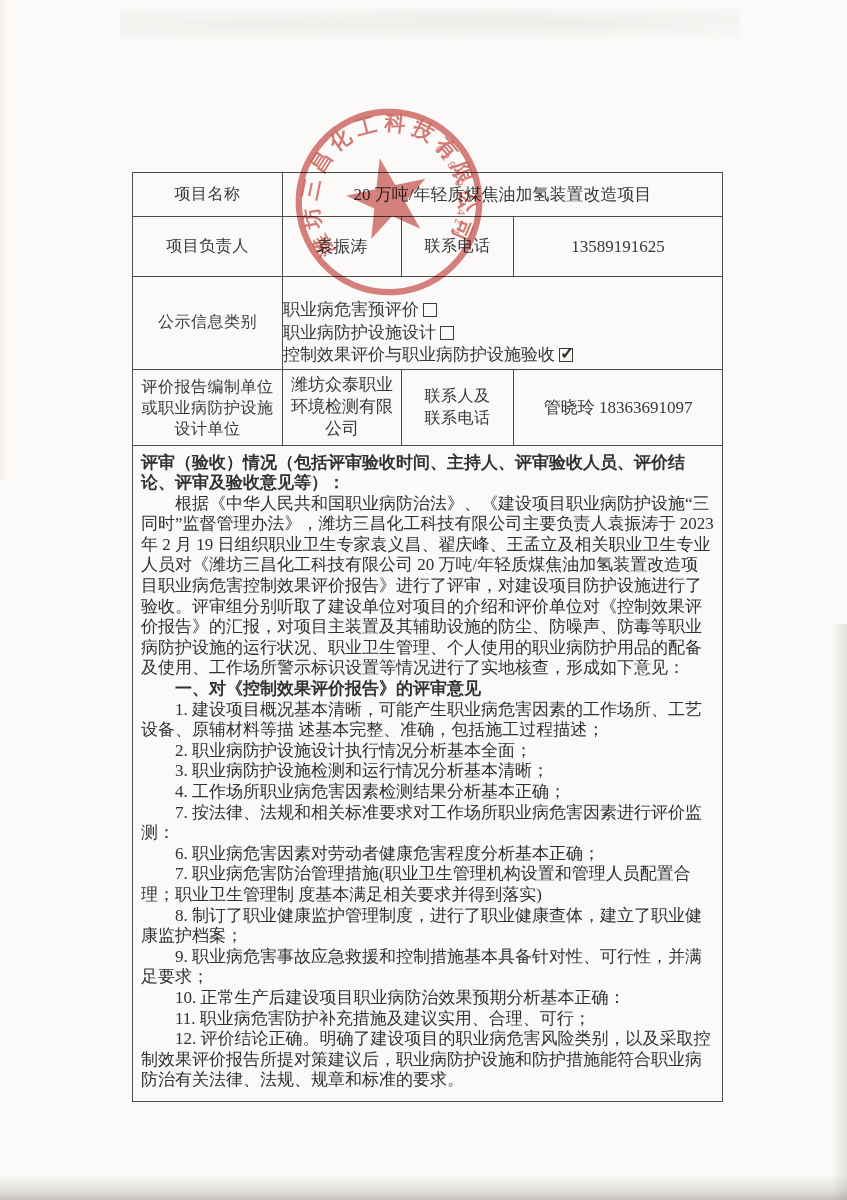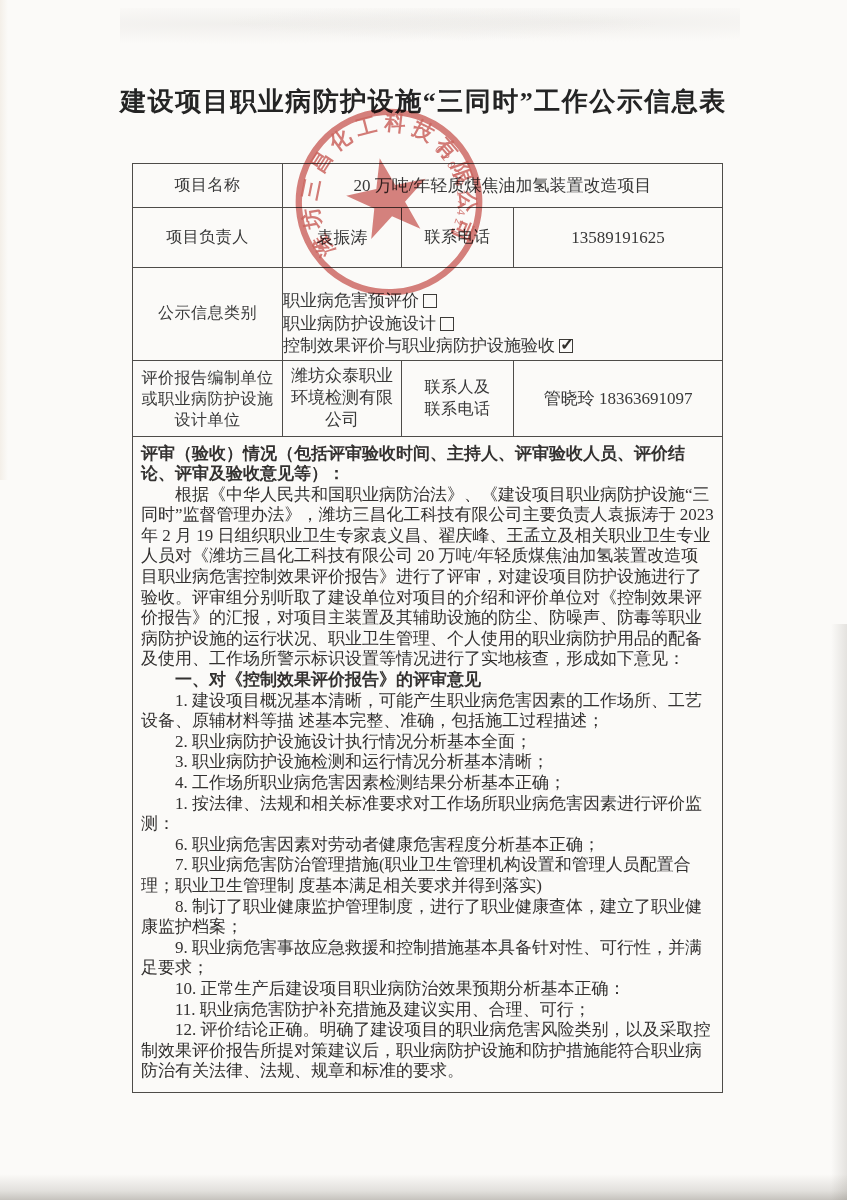--- a/index.html
+++ b/index.html
@@ -29,21 +29,21 @@
     text-align:center; font-size:26px; font-weight:700;
     letter-spacing:1.5px; color:#242424;
   }
 
   
   .stamp { position:absolute; left:292px; top:105px; width:194px; height:194px;
     mix-blend-mode:multiply; opacity:.88; transform:rotate(-4deg); pointer-events:none; }
 
   
   table.info {
-    position:absolute; left:132px; top:163px; width:590px;
+    position:absolute; left:132px; top:172px; width:590px;
     border-collapse:collapse; table-layout:fixed;
   }
   table.info td { border:1.6px solid #4e4c49; vertical-align:middle; }
   td.label { text-align:center; font-size:16px; letter-spacing:.5px; padding:2px; }
   td.val { font-size:17px; padding:2px 0; }
   td.center { text-align:center; }
   .tr1{height:44px} .tr2{height:42px} .tr3{height:35px}
   .tr4{height:60px} .tr5{height:68px} .tr6{height:76px}
   .eval-label { font-size:15.5px; line-height:21px; }
   .unit-cell { font-size:16px; padding:2px; line-height:22px; }
@@ -65,21 +65,20 @@
   .review .heading { font-weight:700; text-indent:0; }
   .review .para { text-indent:2em; }
   .review .para.bold { font-weight:700; }
 </style>
 </head>
 <body>
 
 <div class="photo">
   <div class="smudge-top"></div>
 
-  <h1 class="doc-title">建设项目职业病防护设施“三同时”工作公示信息表</h1>
 
   <table class="info">
     <colgroup>
       <col style="width:150px">
         <col style="width:119px">
         <col style="width:112px">
         <col style="width:209px">
     </colgroup>
     <tbody>
         <tr class="tr1">
@@ -109,21 +108,21 @@
       <td class="review-cell" colspan="4">
         <div class="review">
           <div class="heading">评审（验收）情况（包括评审验收时间、主持人、评审验收人员、评价结论、评审及验收意见等）：</div>
           <div>
                 <div class="para">根据《中华人民共和国职业病防治法》、《建设项目职业病防护设施“三同时”监督管理办法》，潍坊三昌化工科技有限公司主要负责人袁振涛于 2023 年 2 月 19 日组织职业卫生专家袁义昌、翟庆峰、王孟立及相关职业卫生专业人员对《潍坊三昌化工科技有限公司 20 万吨/年轻质煤焦油加氢装置改造项目职业病危害控制效果评价报告》进行了评审，对建设项目防护设施进行了验收。评审组分别听取了建设单位对项目的介绍和评价单位对《控制效果评价报告》的汇报，对项目主装置及其辅助设施的防尘、防噪声、防毒等职业病防护设施的运行状况、职业卫生管理、个人使用的职业病防护用品的配备及使用、工作场所警示标识设置等情况进行了实地核查，形成如下意见：</div>
                 <div class="para bold">一、对《控制效果评价报告》的评审意见</div>
                 <div class="para">1. 建设项目概况基本清晰，可能产生职业病危害因素的工作场所、工艺设备、原辅材料等描 述基本完整、准确，包括施工过程描述；</div>
                 <div class="para">2. 职业病防护设施设计执行情况分析基本全面；</div>
                 <div class="para">3. 职业病防护设施检测和运行情况分析基本清晰；</div>
                 <div class="para">4. 工作场所职业病危害因素检测结果分析基本正确；</div>
-                <div class="para">1. 按法律、法规和相关标准要求对工作场所职业病危害因素进行评价监测：</div>
+                <div class="para">7. 按法律、法规和相关标准要求对工作场所职业病危害因素进行评价监测：</div>
                 <div class="para">6. 职业病危害因素对劳动者健康危害程度分析基本正确；</div>
                 <div class="para">7. 职业病危害防治管理措施(职业卫生管理机构设置和管理人员配置合理；职业卫生管理制 度基本满足相关要求并得到落实)</div>
                 <div class="para">8. 制订了职业健康监护管理制度，进行了职业健康查体，建立了职业健康监护档案；</div>
                 <div class="para">9. 职业病危害事故应急救援和控制措施基本具备针对性、可行性，并满足要求；</div>
                 <div class="para">10. 正常生产后建设项目职业病防治效果预期分析基本正确：</div>
                 <div class="para">11. 职业病危害防护补充措施及建议实用、合理、可行；</div>
                 <div class="para">12. 评价结论正确。明确了建设项目的职业病危害风险类别，以及采取控制效果评价报告所提对策建议后，职业病防护设施和防护措施能符合职业病防治有关法律、法规、规章和标准的要求。</div>
               </div>
         </div>
       </td>

